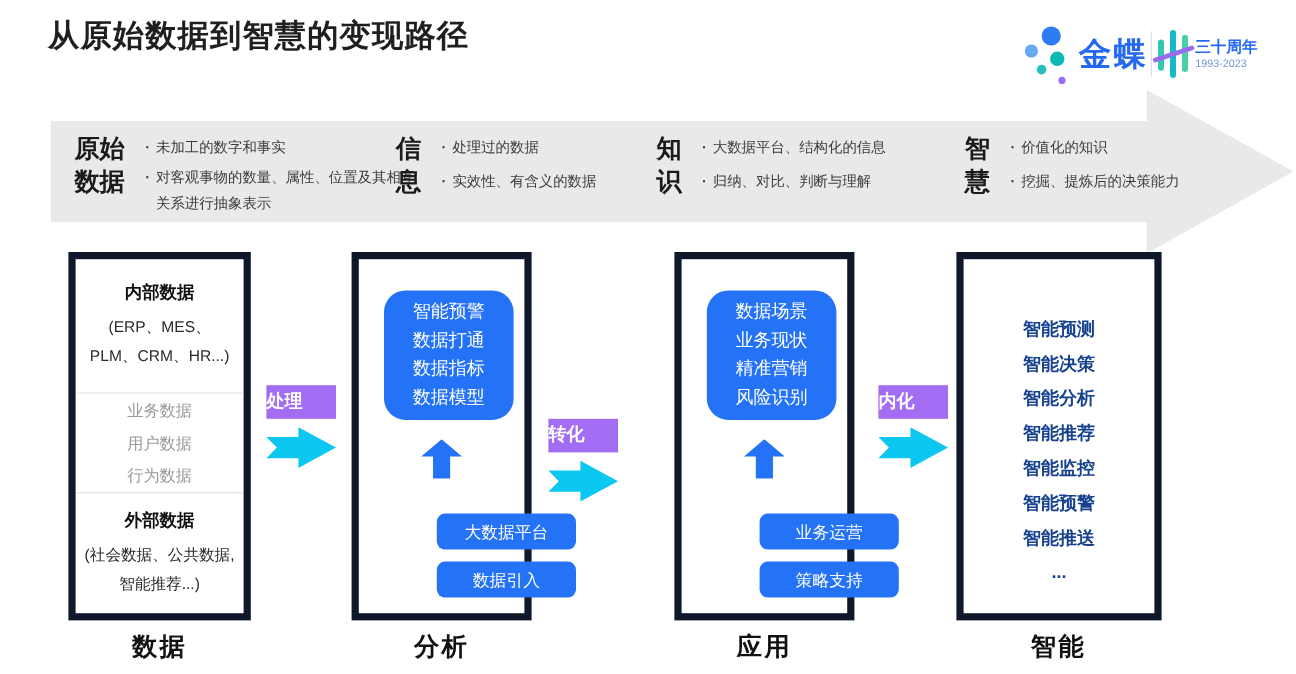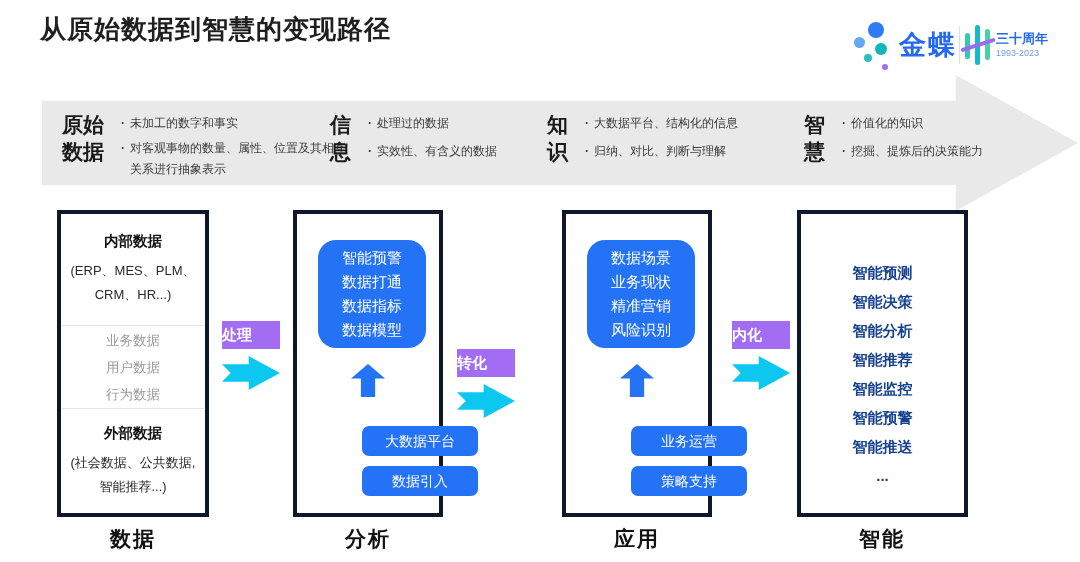--- a/index.html
+++ b/index.html
@@ -35,21 +35,21 @@
   .stage-bullets { padding-top:2px; }
   .bullet { display:flex; font-size:12px; color:#3c3c3c; line-height:21px; margin-bottom:4px; }
   .bullet .b-dot { width:14px; flex:none; text-align:center; font-weight:bold; color:#3c3c3c; }
   .s1 { left:20px;  width:286px; }
   .s2 { left:288px; width:212px; }
   .s3 { left:505px; width:248px; }
   .s4 { left:762px; width:240px; }
   .s2 .bullet, .s3 .bullet, .s4 .bullet { margin-bottom:7px; }
 
   
-  .col-box { position:absolute; top:210px; height:307px; background:#fff; border:4px solid #0f172a; box-sizing:border-box; }
+  .col-box { position:absolute; top:210px; height:307px; background:#fff; border:6px solid #0f172a; box-sizing:border-box; }
   .box-data        { left:57px;  width:152px; display:flex; flex-direction:column; }
   .box-analysis    { left:293px; width:150px; }
   .box-application { left:562px; width:150px; }
   .box-intelligence{ left:797px; width:171px; padding-top:44px; }
 
   .sec-internal { height:111px; display:flex; flex-direction:column; justify-content:center; text-align:center; padding:0 8px; }
   .sec-mid { height:82px; display:flex; flex-direction:column; justify-content:center; text-align:center; }
   .sec-external { flex:1; display:flex; flex-direction:column; justify-content:center; text-align:center; padding:0 6px; }
   .h-divider { height:1px; background:#e4e4e4; margin:0 1px; }
   .sec-title { font-size:14.5px; font-weight:bold; color:#111; margin-bottom:8px; }

